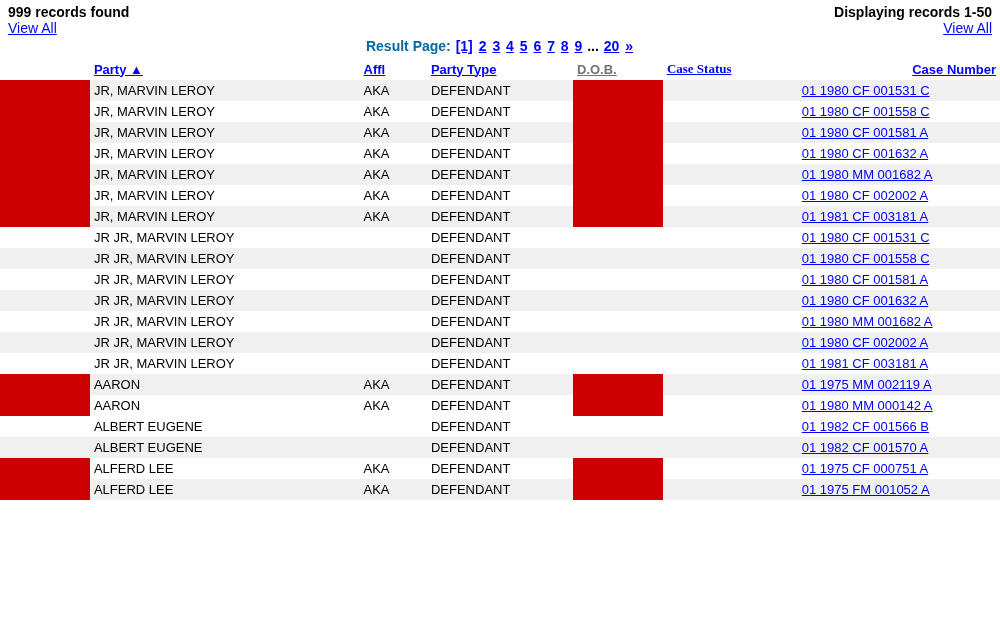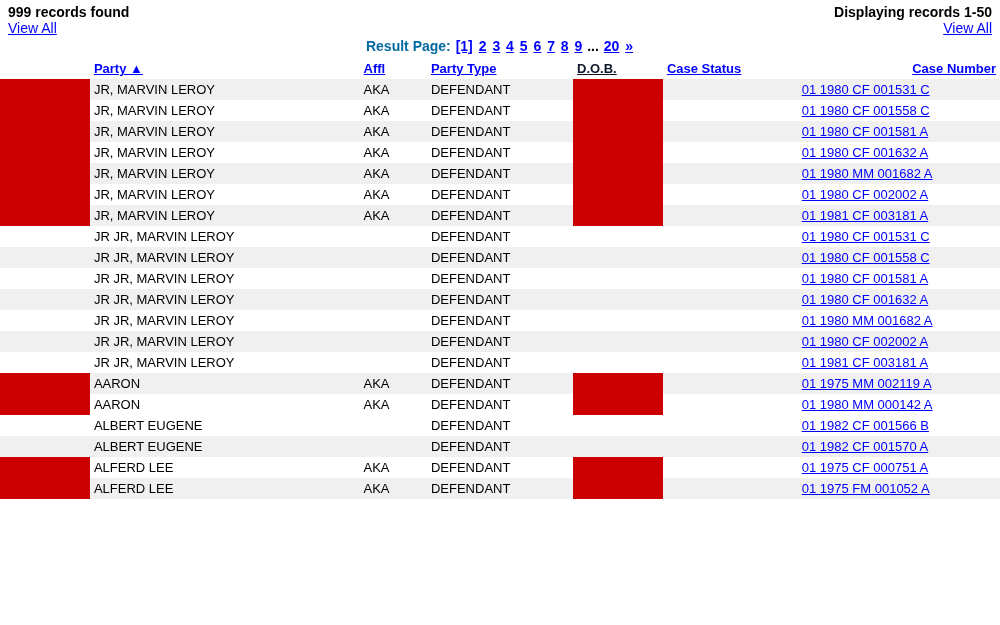--- a/index.html
+++ b/index.html
@@ -123,23 +123,23 @@
         <th class="col-party" style="width:240px;padding:3px 4px;text-align:left;">
           <a style="color:blue;text-decoration:underline;font-weight:bold;font-size:13px;">Party ▲</a>
         </th>
         <th class="col-affl" style="width:60px;padding:3px 4px;text-align:left;color:blue;text-decoration:underline;font-weight:bold;font-size:13px;">
           <span>Affl</span>
         </th>
         <th class="col-partytype" style="width:130px;padding:3px 4px;text-align:left;">
           <a style="color:blue;text-decoration:underline;font-weight:bold;font-size:13px;">Party Type</a>
         </th>
         <th class="col-dob" style="width:80px;padding:3px 4px;text-align:left;">
-          <a style="color:#0f172a;text-decoration:underline;font-weight:bold;font-size:13px;">D.O.B.</a>
-        </th>
-        <th class="col-status" style="width:120px;padding:3px 4px;text-align:left;">
+          <a style="color:#737373;text-decoration:underline;font-weight:bold;font-size:13px;">D.O.B.</a>
+        </th>
+        <th class="col-status" style="width:120px;padding:3px 4px;text-align:left;font-family:Liberation Serif, serif;">
           <a style="color:blue;text-decoration:underline;font-weight:bold;font-size:13px;">Case Status</a>
         </th>
         <th class="col-case" style="width:180px;padding:3px 4px;text-align:right;">
           <a style="color:blue;text-decoration:underline;font-weight:bold;font-size:13px;">Case Number</a>
         </th>
       </tr>
     </thead>
     <tbody id="table-body">
     <tr style="background: rgb(240, 240, 240);">
           <td style="width: 80px; background: rgb(204, 0, 0);"></td>

